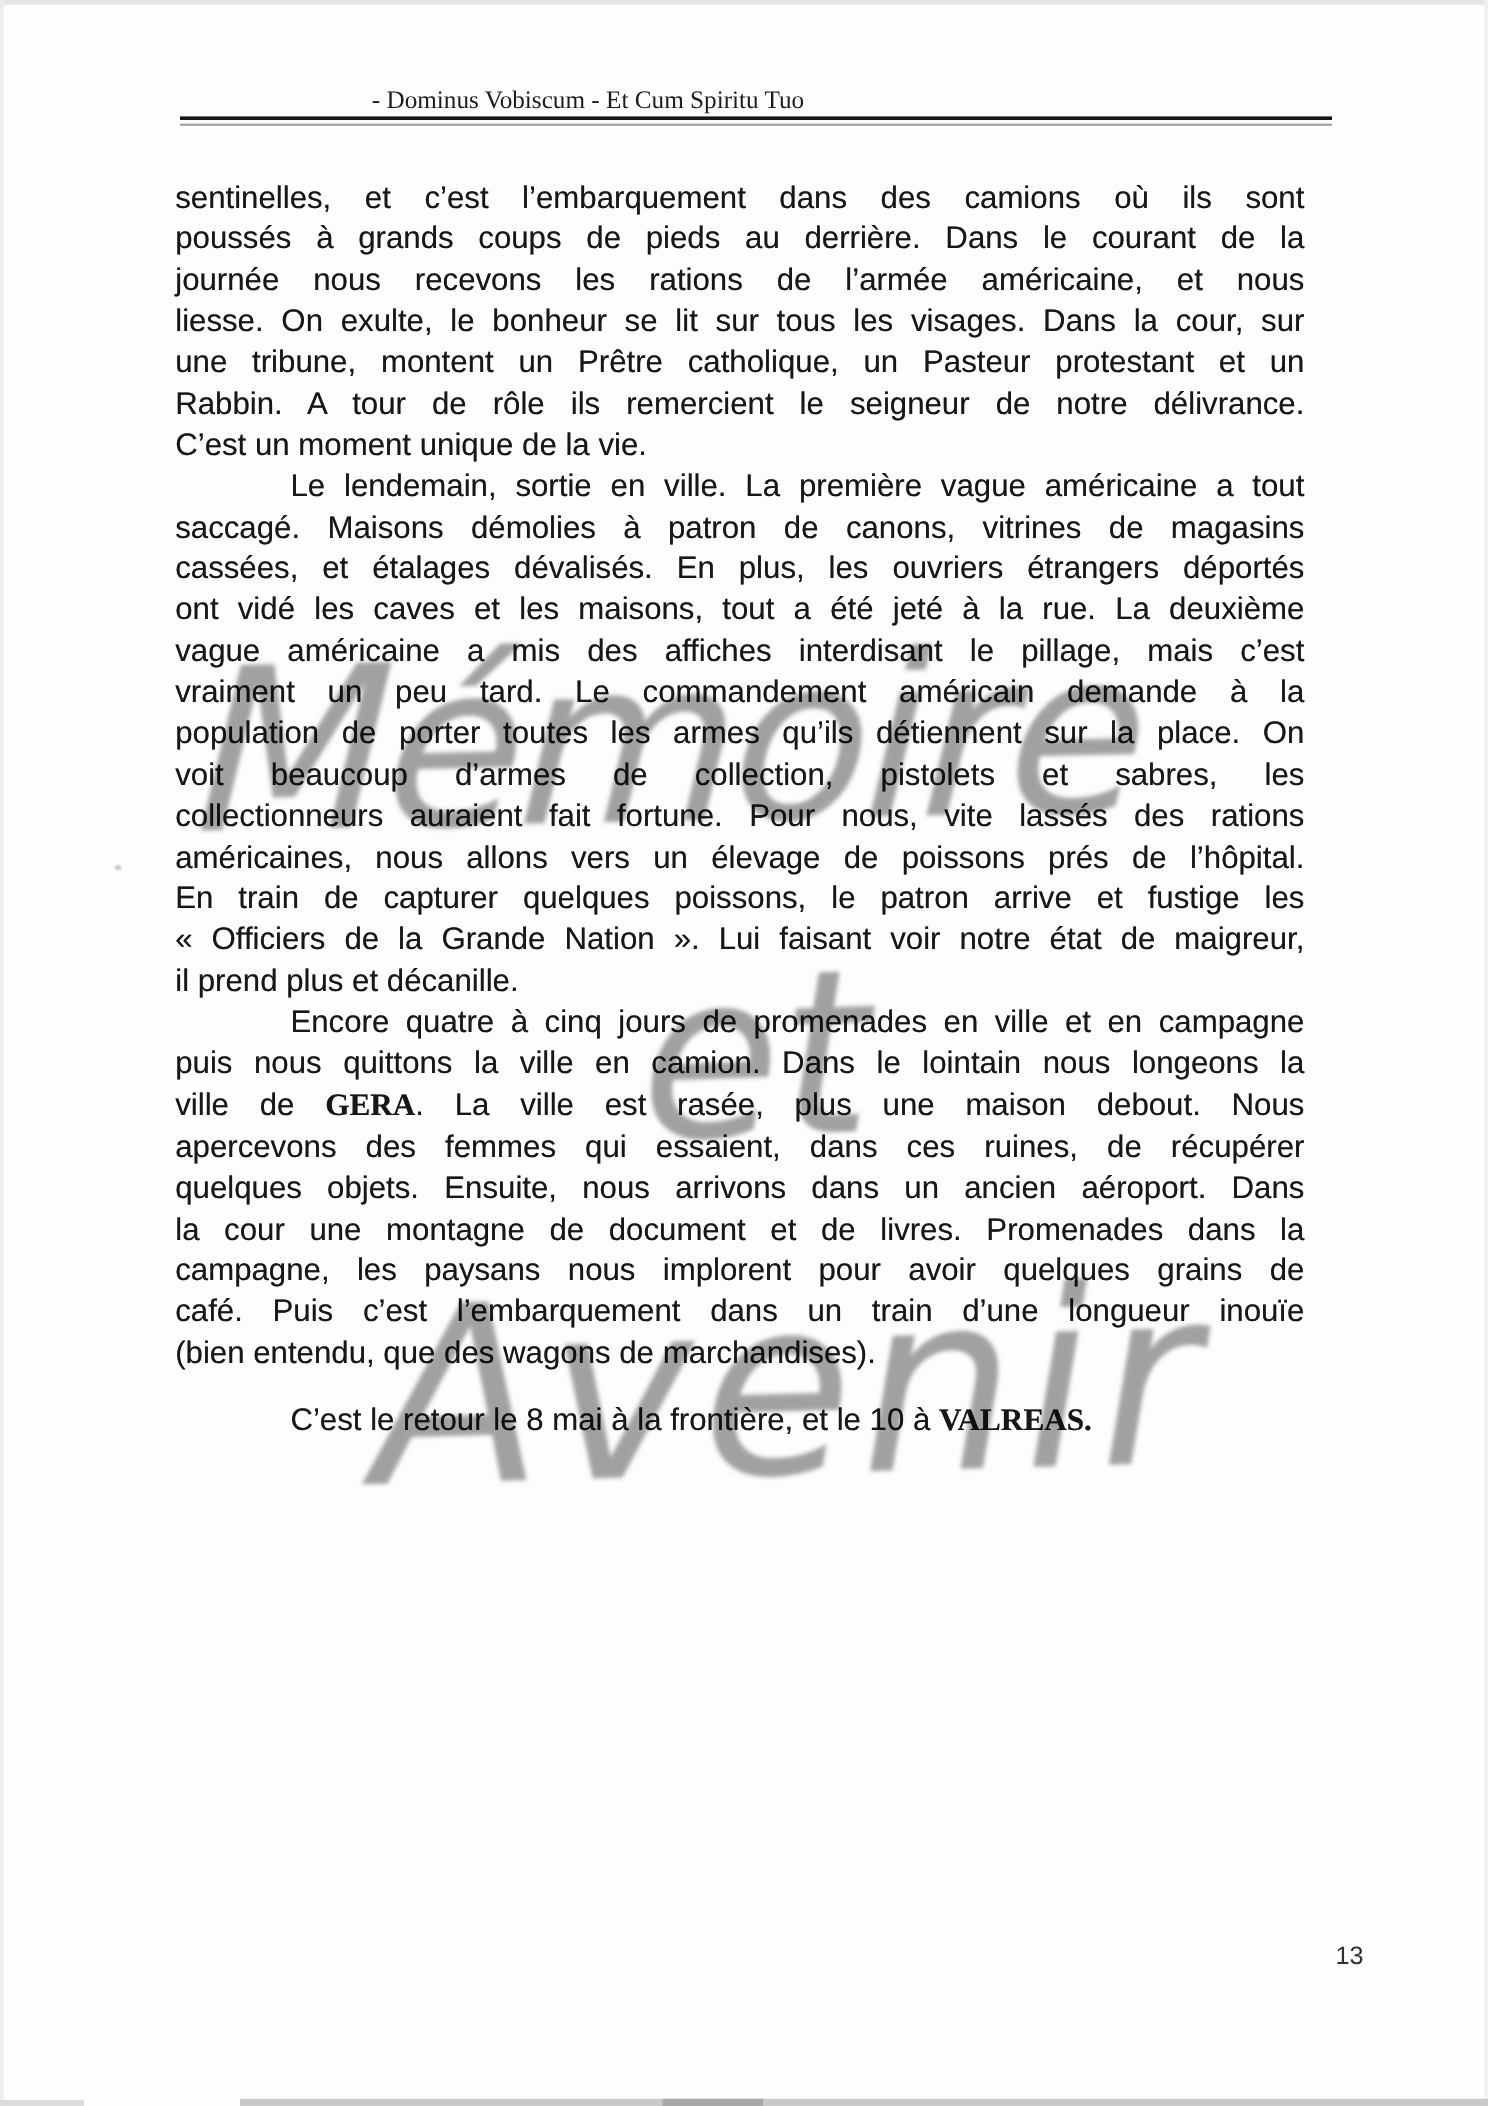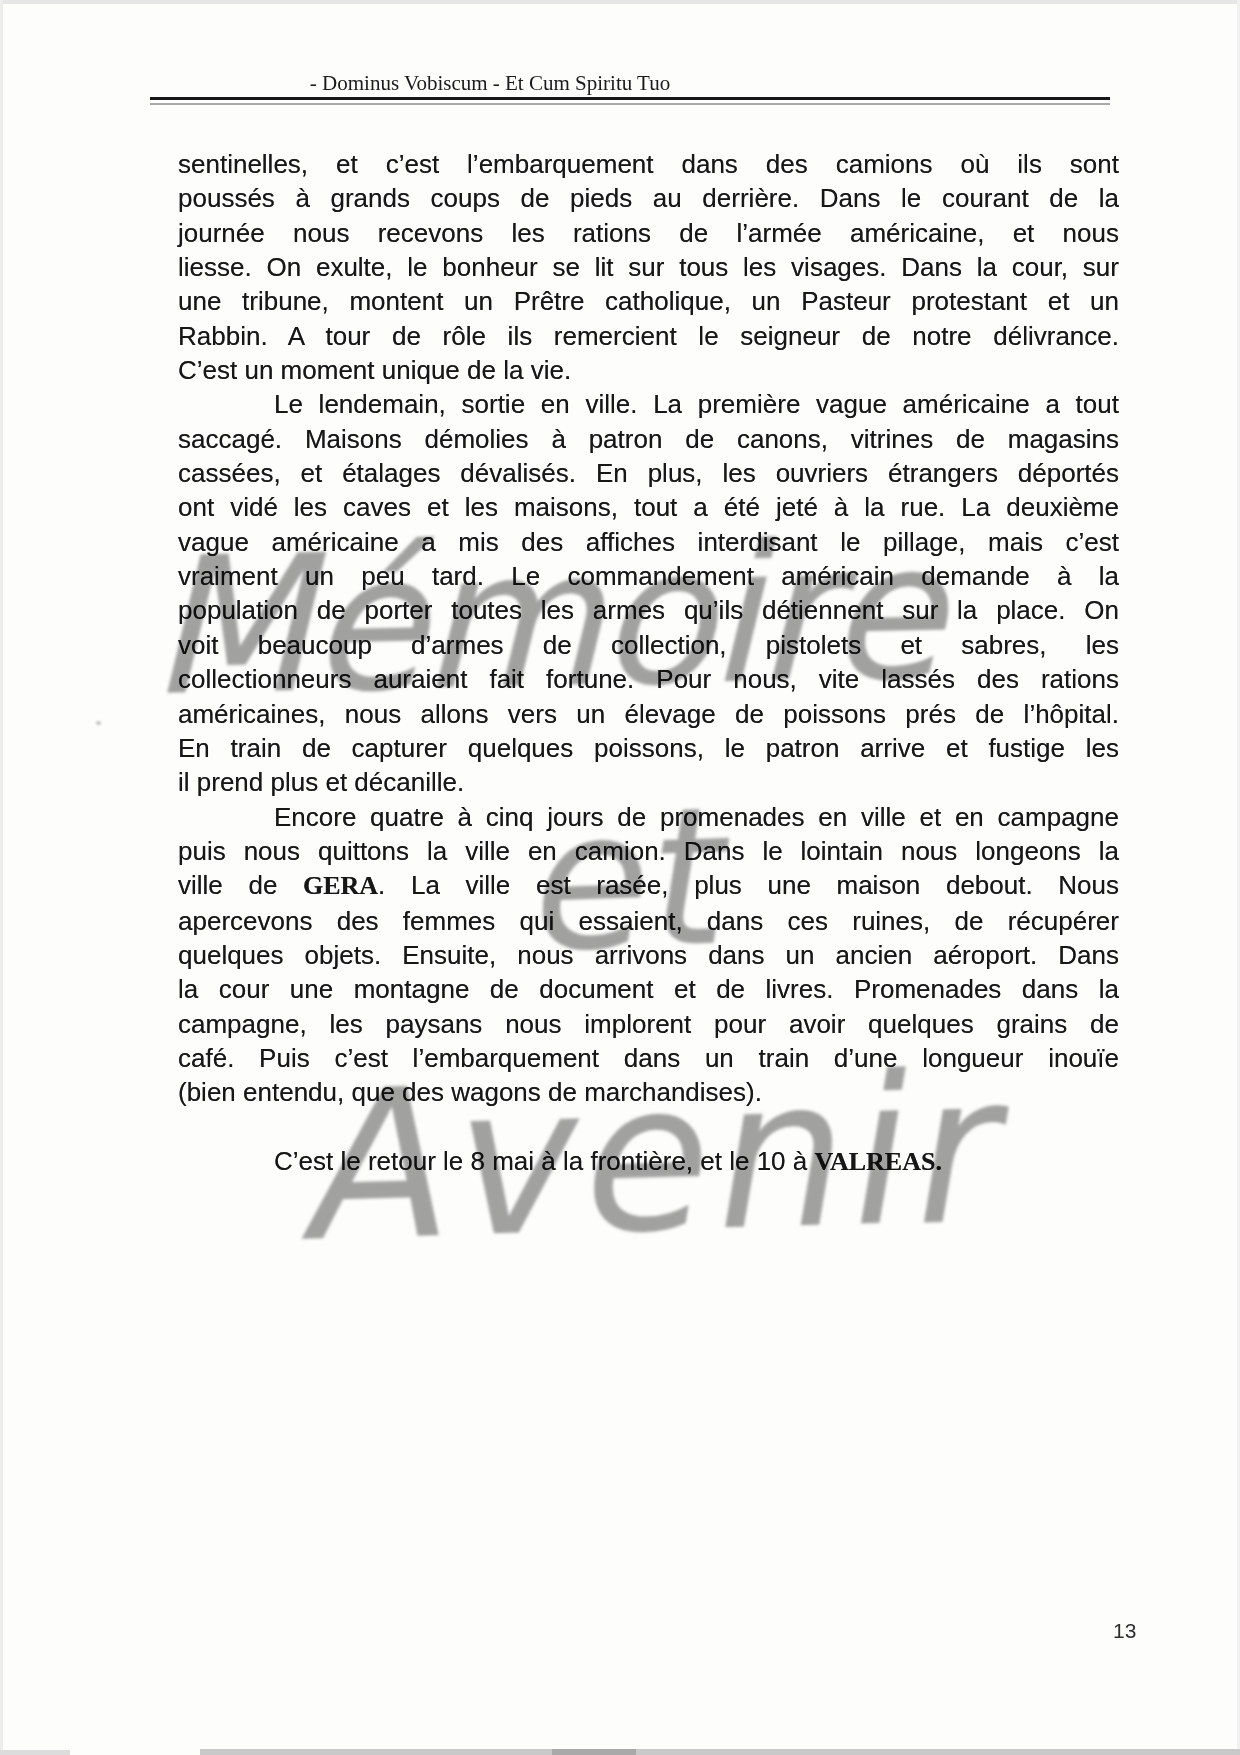--- a/index.html
+++ b/index.html
@@ -26,34 +26,34 @@
     font:21px/25px "Liberation Serif", serif;
     color:#1b1b1b;
   }
   .rule{
     position:absolute;left:150px;top:97px;width:960px;height:3px;
     border-top:3px solid #161616;
     border-bottom:2px solid #a8a8a8;
   }
 
   .textcol{
-    position:absolute;left:178px;top:147px;width:941px;
+    position:absolute;left:146px;top:147px;width:941px;
     text-shadow:0 0 .5px rgba(30,30,30,.65);
   }
   .line{
     font-family:"Liberation Sans", sans-serif;
     font-size:26px;line-height:34.35px;
     color:#171717;
     text-align:justify;
     text-align-last:justify;
     white-space:normal;
   }
   .line.last{text-align:left;text-align-last:left;}
   .line.indent{padding-left:96px;}
-  .line.gap{margin-top:34px;}
+  .line.gap{margin-top:22px;}
   .line b{font-weight:bold;font-family:Liberation Serif, serif;}
 
   .wm{
     position:absolute;
     font-family:"DejaVu Sans", sans-serif;
     font-style:italic;
     line-height:1;
     white-space:nowrap;
     opacity:.58;
     mix-blend-mode:multiply;
@@ -96,20 +96,21 @@
       <div class="line"><span>saccagé. Maisons démolies à patron de canons, vitrines de magasins</span></div>
       <div class="line"><span>cassées, et étalages dévalisés. En plus, les ouvriers étrangers déportés</span></div>
       <div class="line"><span>ont vidé les caves et les maisons, tout a été jeté à la rue. La deuxième</span></div>
       <div class="line"><span>vague américaine a mis des affiches interdisant le pillage, mais c’est</span></div>
       <div class="line"><span>vraiment un peu tard. Le commandement américain demande à la</span></div>
       <div class="line"><span>population de porter toutes les armes qu’ils détiennent sur la place. On</span></div>
       <div class="line"><span>voit beaucoup d’armes de collection, pistolets et sabres, les</span></div>
       <div class="line"><span>collectionneurs auraient fait fortune. Pour nous, vite lassés des rations</span></div>
       <div class="line"><span>américaines, nous allons vers un élevage de poissons prés de l’hôpital.</span></div>
       <div class="line"><span>En train de capturer quelques poissons, le patron arrive et fustige les</span></div>
+      <div class="line"><span>« Officiers de la Grande Nation ». Lui faisant voir notre état de maigreur,</span></div>
       <div class="line last"><span>il prend plus et décanille.</span></div>
       <div class="line indent"><span>Encore quatre à cinq jours de promenades en ville et en campagne</span></div>
       <div class="line"><span>puis nous quittons la ville en camion. Dans le lointain nous longeons la</span></div>
       <div class="line"><span>ville de </span><b>GERA</b><span>. La ville est rasée, plus une maison debout. Nous</span></div>
       <div class="line"><span>apercevons des femmes qui essaient, dans ces ruines, de récupérer</span></div>
       <div class="line"><span>quelques objets. Ensuite, nous arrivons dans un ancien aéroport. Dans</span></div>
       <div class="line"><span>la cour une montagne de document et de livres. Promenades dans la</span></div>
       <div class="line"><span>campagne, les paysans nous implorent pour avoir quelques grains de</span></div>
       <div class="line"><span>café. Puis c’est l’embarquement dans un train d’une longueur inouïe</span></div>
       <div class="line last"><span>(bien entendu, que des wagons de marchandises).</span></div>

